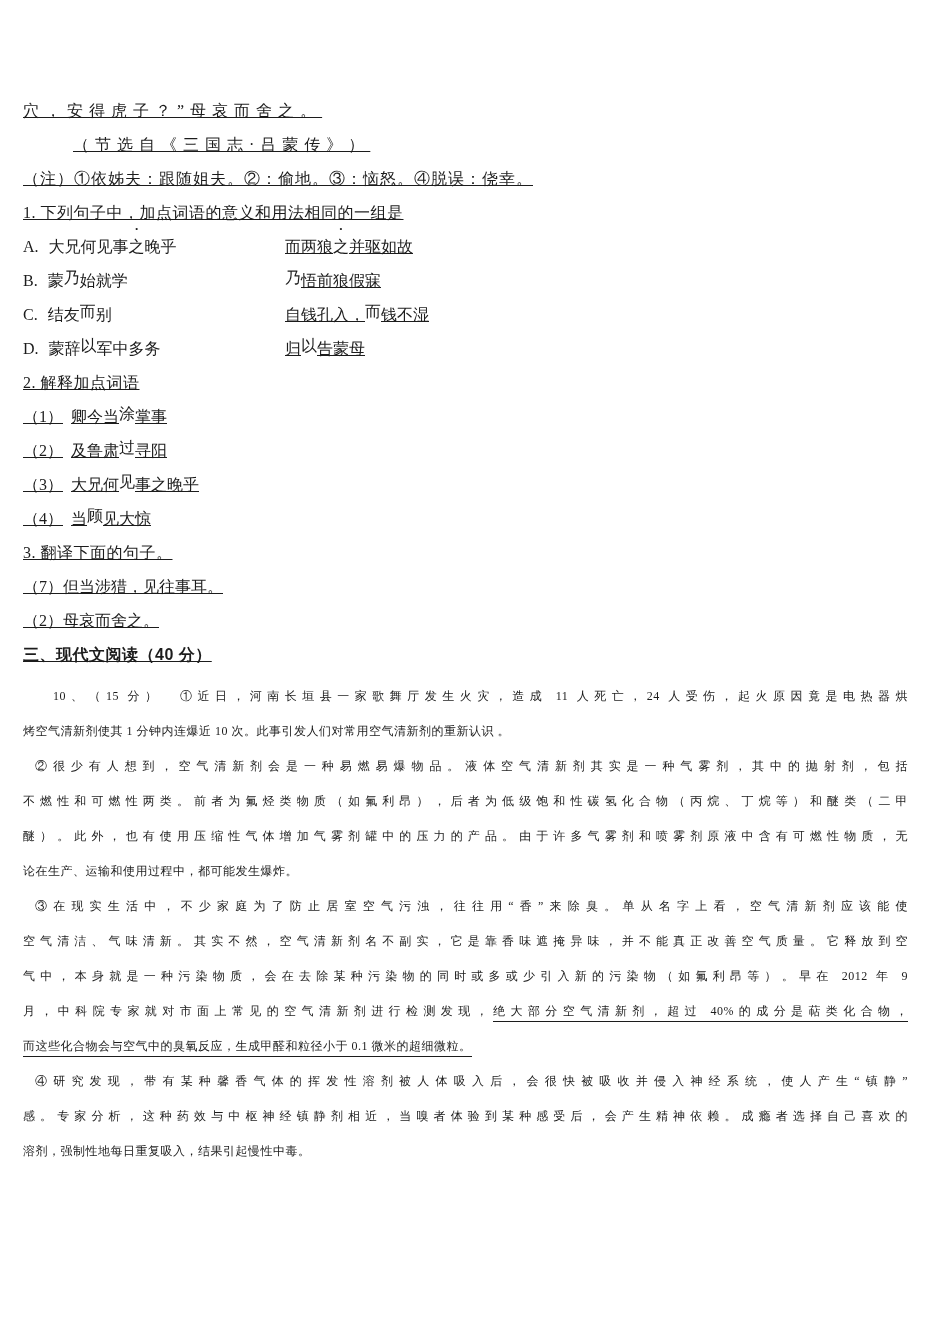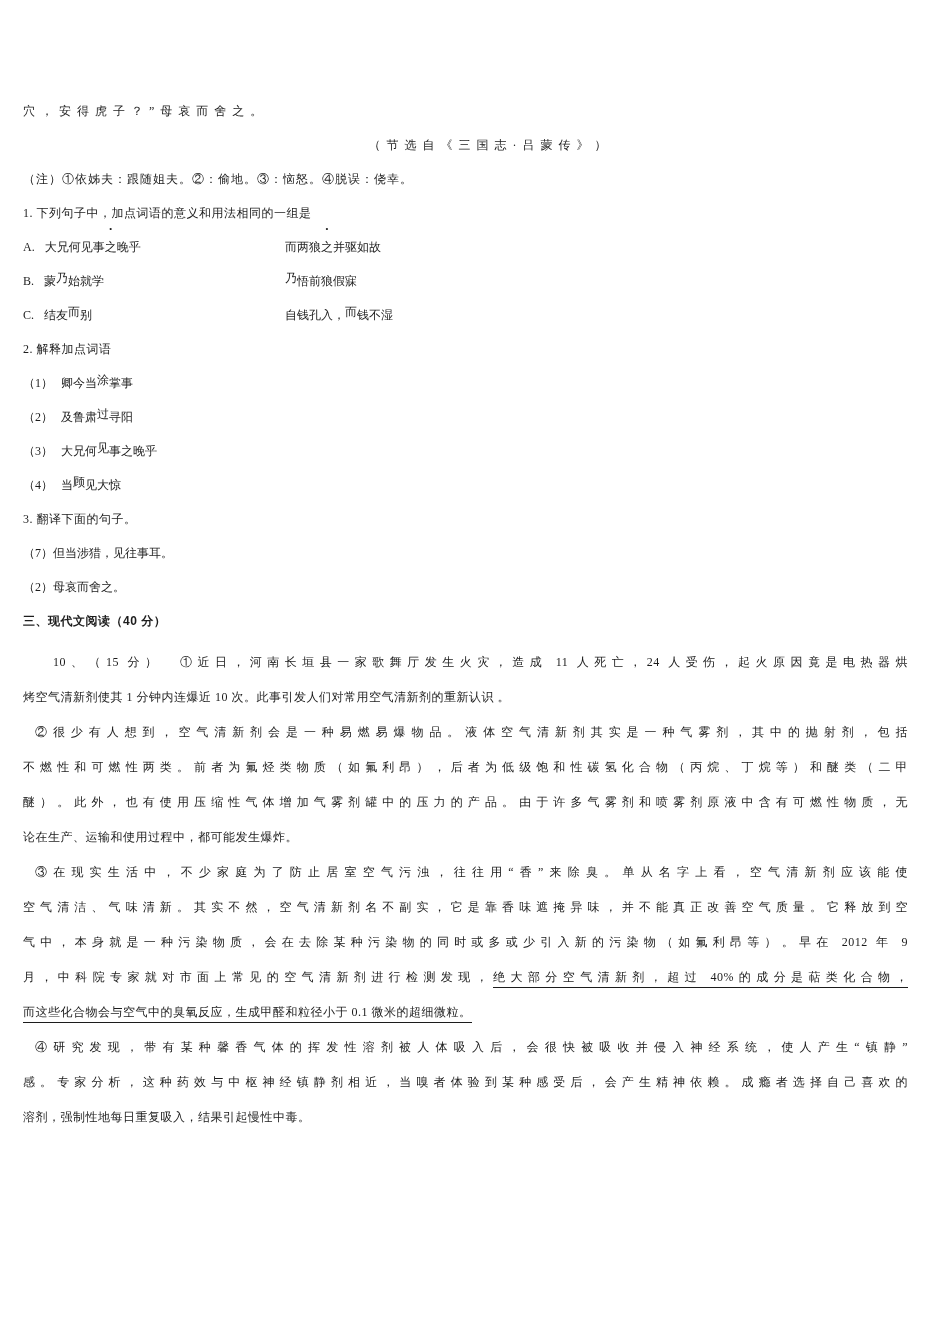--- a/index.html
+++ b/index.html
@@ -12,28 +12,29 @@
   }
   .page{
     box-sizing:border-box;
     width:950px;height:1344px;
     padding:94px 42px 0 23px;
   }
   
   .sec1 .line{
     line-height:34px;
     height:34px;
-    font-size:12px;
+    font-size:16px;
     white-space:nowrap;
+    text-decoration:underline;
   }
   .kai{
     font-size:17px;
     letter-spacing:6px;
   }
-  .src{ margin-left:50px;text-align:center; }
+  .src{ margin-left:50px; }
   .note{ letter-spacing:1px; }
   .stem{ letter-spacing:0.5px; }
   .lab{ margin-right:10px; }
   .lab2{ margin-right:8px; }
   .opt-left{ display:inline-block; width:262px; }
   
   .dot{ position:relative; display:inline-block; }
   .dot::after{
     content:"\00B7";
     position:absolute; left:50%; top:-0.60em;
@@ -76,20 +77,23 @@
 
     <div class="line opt">
       <span class="opt-left"><span class="lab">A.</span><span>大兄何见事</span><span class="dot">之</span><span>晚乎</span></span><span class="opt-right"><span>而两狼</span><span class="dot">之</span><span>并驱如故</span></span>
     </div>
     <div class="line opt">
       <span class="opt-left"><span class="lab">B.</span><span>蒙</span><span class="raise">乃</span><span>始就学</span></span><span class="opt-right"><span></span><span class="raise">乃</span><span>悟前狼假寐</span></span>
     </div>
     <div class="line opt">
       <span class="opt-left"><span class="lab">C.</span><span>结友</span><span class="raise">而</span><span>别</span></span><span class="opt-right"><span>自钱孔入，</span><span class="raise">而</span><span>钱不湿</span></span>
     </div>
+    <div class="line opt">
+      <span class="opt-left"><span class="lab">D.</span><span>蒙辞</span><span class="raise">以</span><span>军中多务</span></span><span class="opt-right"><span>归</span><span class="raise">以</span><span>告蒙母</span></span>
+    </div>
 
     <div class="line stem">2. 解释加点词语</div>
 
     <div class="line item"><span class="lab2">（1）</span><span>卿今当</span><span class="raise">涂</span><span>掌事</span></div>
     <div class="line item"><span class="lab2">（2）</span><span>及鲁肃</span><span class="raise">过</span><span>寻阳</span></div>
     <div class="line item"><span class="lab2">（3）</span><span>大兄何</span><span class="raise">见</span><span>事之晚乎</span></div>
     <div class="line item"><span class="lab2">（4）</span><span>当</span><span class="raise">顾</span><span>见大惊</span></div>
 
     <div class="line stem">3. 翻译下面的句子。</div>
     <div class="line item">（7）但当涉猎，见往事耳。</div>

